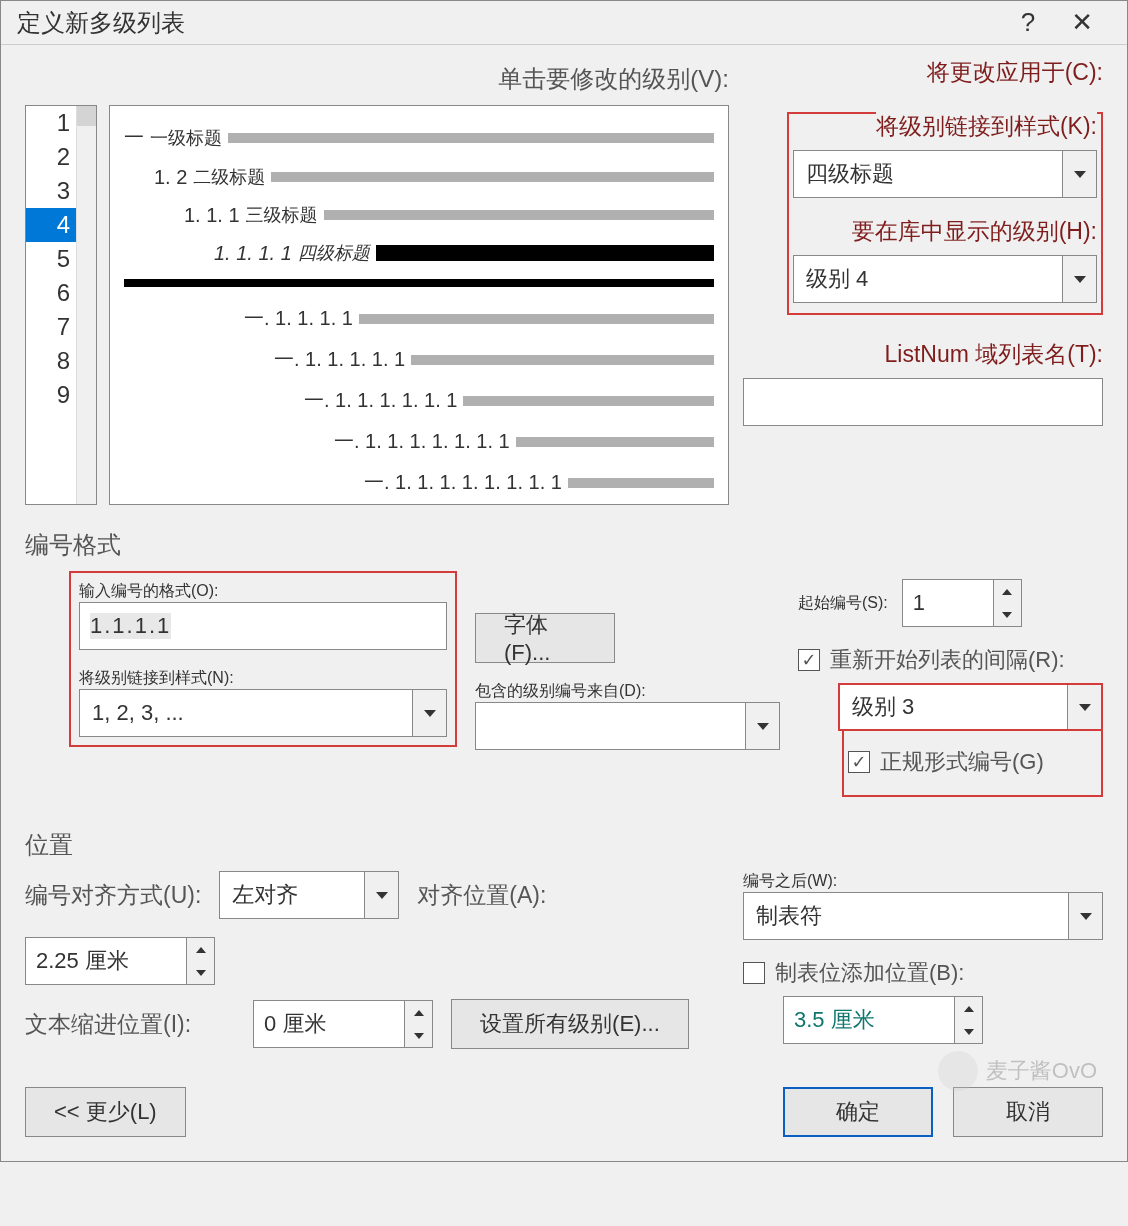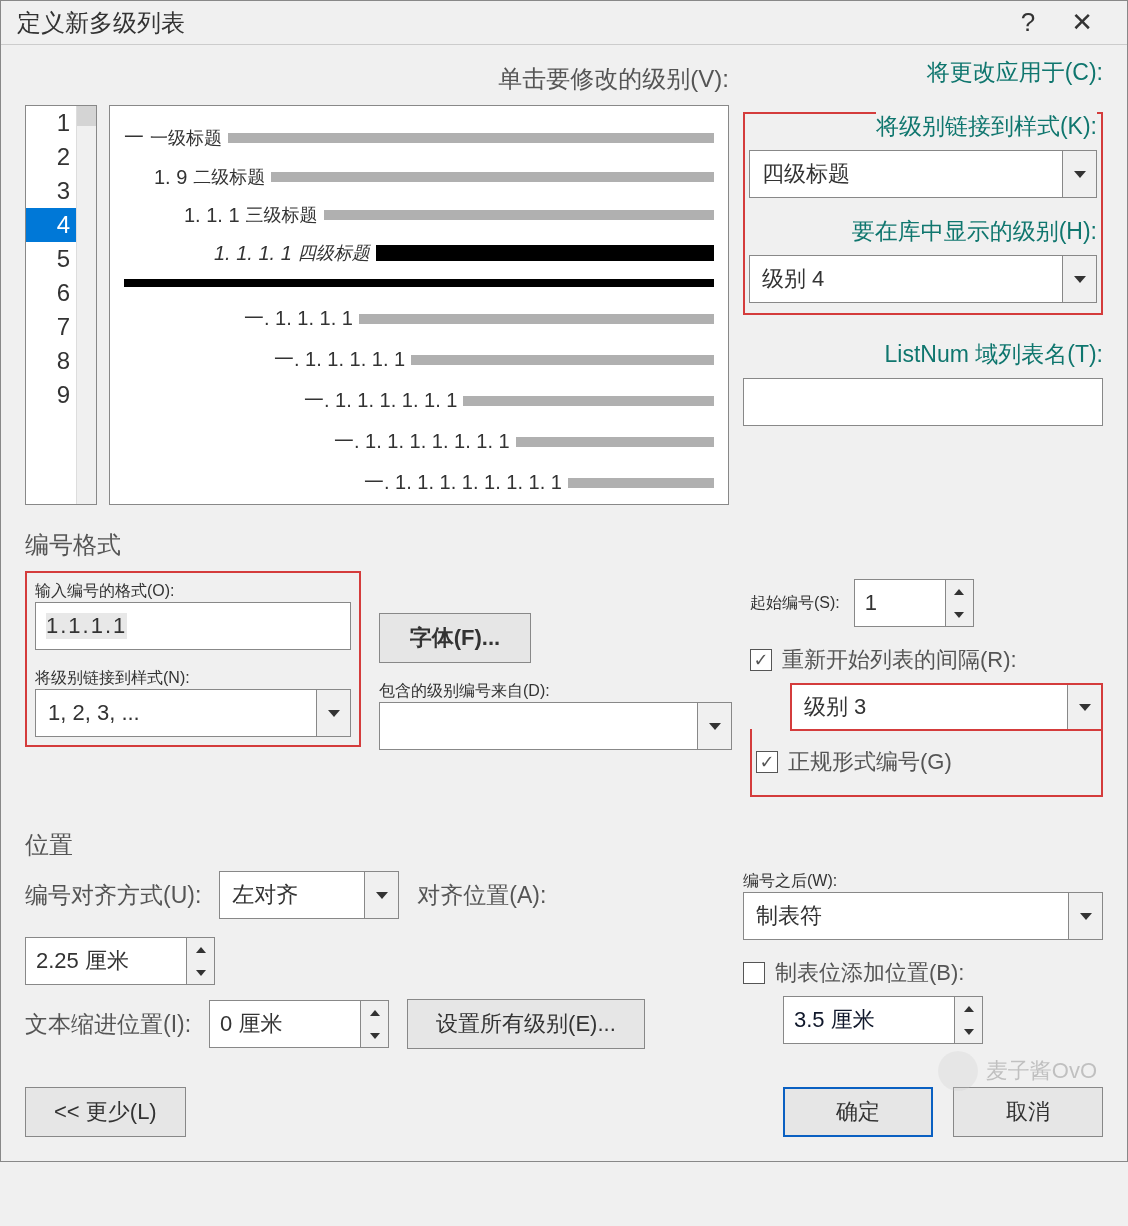--- a/index.html
+++ b/index.html
@@ -26,32 +26,32 @@
 
 .preview-box { flex: 1; height: 400px; border: 1px solid #888; background: #fff; padding: 18px 14px 8px 14px; overflow: hidden; }
 .pv-line { display: flex; align-items: center; white-space: nowrap; margin-bottom: 14px; font-size: 20px; }
 .pv-num { display: inline-block; margin-right: 6px; }
 .pv-title { display: inline-block; margin-right: 6px; font-size: 18px; }
 .pv-bar { display: inline-block; height: 10px; background: #b0b0b0; flex: 1; }
 .pv-bold { height: 16px; background: #000; }
 .pv-hr { height: 8px; background: #000; margin: 10px 0 18px 0; }
 
 .right-col .field { margin-bottom: 24px; }
-.right-col .field-label { font-size: 23px; color: #0f766e; margin-bottom: 8px; }
+.right-col .field-label { font-size: 23px; color: #7f1d1d; margin-bottom: 8px; }
 .select { display:flex; align-items:center; height: 48px; border: 1px solid #888; background: #fff; font-size: 22px; padding: 0 12px; position: relative; cursor: pointer; }
 .select.disabled { background: #eee; color: #888; }
 .select .arrowbox { position: absolute; right: 0; top: 0; bottom: 0; width: 34px; border-left: 1px solid #888; display:flex; align-items:center; justify-content:center; background:#f0f0f0; }
 .arrowdown { width:0; height:0; border-left:6px solid transparent; border-right:6px solid transparent; border-top:7px solid #333; }
 
 .textinput { height: 48px; border: 1px solid #888; background: #fff; font-size: 22px; padding: 0 10px; display:flex; align-items:center; width: 100%; }
 
-.hl-red { border: 2px solid #d43c3c; }
+.hl-red { border: 2px solid #d43c3c; margin-left: 44px; }
 
 .numfmt-row { display:flex; gap:18px; align-items:flex-start; }
-.numfmt-left { width: 336px; }
+.numfmt-left { width: 388px; }
 .numfmt-mid { width: 360px; }
 .numfmt-right { width: 360px; }
 
 .btn { display:inline-flex; align-items:center; justify-content:center; border:1px solid #888; background:#e6e6e6; height:50px; padding:0 28px; font-size:22px; cursor:pointer; }
 .btn.primary { border:2px solid #0a60c2; background:#e6e6e6; }
 
 .spinner { display:flex; border:1px solid #888; background:#fff; height:48px; }
 .spinner .val { flex:1; display:flex; align-items:center; padding:0 10px; font-size:22px; }
 .spinner .spinbtns { width:28px; display:flex; flex-direction:column; border-left:1px solid #888; }
 .spinner .sp { flex:1; display:flex; align-items:center; justify-content:center; background:#f0f0f0; cursor:pointer; }
@@ -102,21 +102,21 @@
                 <div class="scroll-thumb"></div>
               </div>
           </div>
           <div class="preview-box" id="preview">
               <div class="pv-line" style="padding-left: 0px;">
                 <span class="pv-num">一</span>
                 <span class="pv-title">一级标题</span>
                 <span class="pv-bar"></span>
               </div>
               <div class="pv-line" style="padding-left: 30px;">
-                <span class="pv-num">1. 9</span>
+                <span class="pv-num">1. 2</span>
                 <span class="pv-title">二级标题</span>
                 <span class="pv-bar"></span>
               </div>
               <div class="pv-line" style="padding-left: 60px;">
                 <span class="pv-num">1. 1. 1</span>
                 <span class="pv-title">三级标题</span>
                 <span class="pv-bar"></span>
               </div>
               <div class="pv-line" style="padding-left: 90px; font-style: italic;">
                 <span class="pv-num">1. 1. 1. 1</span>
@@ -188,21 +188,21 @@
         <div class="field-label rowgap2">将级别链接到样式(N):</div>
         <div class="select">
           <span>1, 2, 3, ...</span>
           <div class="arrowbox">
               <div class="arrowdown"></div>
             </div>
         </div>
       </div>
       <div class="numfmt-mid" style="padding:8px 0;">
         <div style="height:34px;"></div>
-        <div class="btn" style="width:152px;font-weight:bold;">字体(F)...</div>
+        <div class="btn" style="width:140px;">字体(F)...</div>
         <div class="field-label rowgap2">包含的级别编号来自(D):</div>
         <div class="select">
           <span></span>
           <div class="arrowbox">
               <div class="arrowdown"></div>
             </div>
         </div>
       </div>
       <div class="numfmt-right" style="padding:8px 0;">
         <div style="display:flex; gap:14px; align-items:center;">
@@ -282,21 +282,21 @@
           <span>制表符</span>
           <div class="arrowbox">
               <div class="arrowdown"></div>
             </div>
         </div>
         <div class="check rowgap2">
           <span class="checkbox"></span>
           <span>制表位添加位置(B):</span>
         </div>
         <div class="spinner" style="width:200px; margin:8px 0 0 40px;">
-          <div class="val" style="color:#0f172a;">3.5 厘米</div>
+          <div class="val" style="color:#0f766e;">3.5 厘米</div>
           <div class="spinbtns">
               <div class="sp">
                 <div class="tri-up"></div>
               </div>
               <div class="sp">
                 <div class="tri-dn"></div>
               </div>
             </div>
         </div>
       </div>

